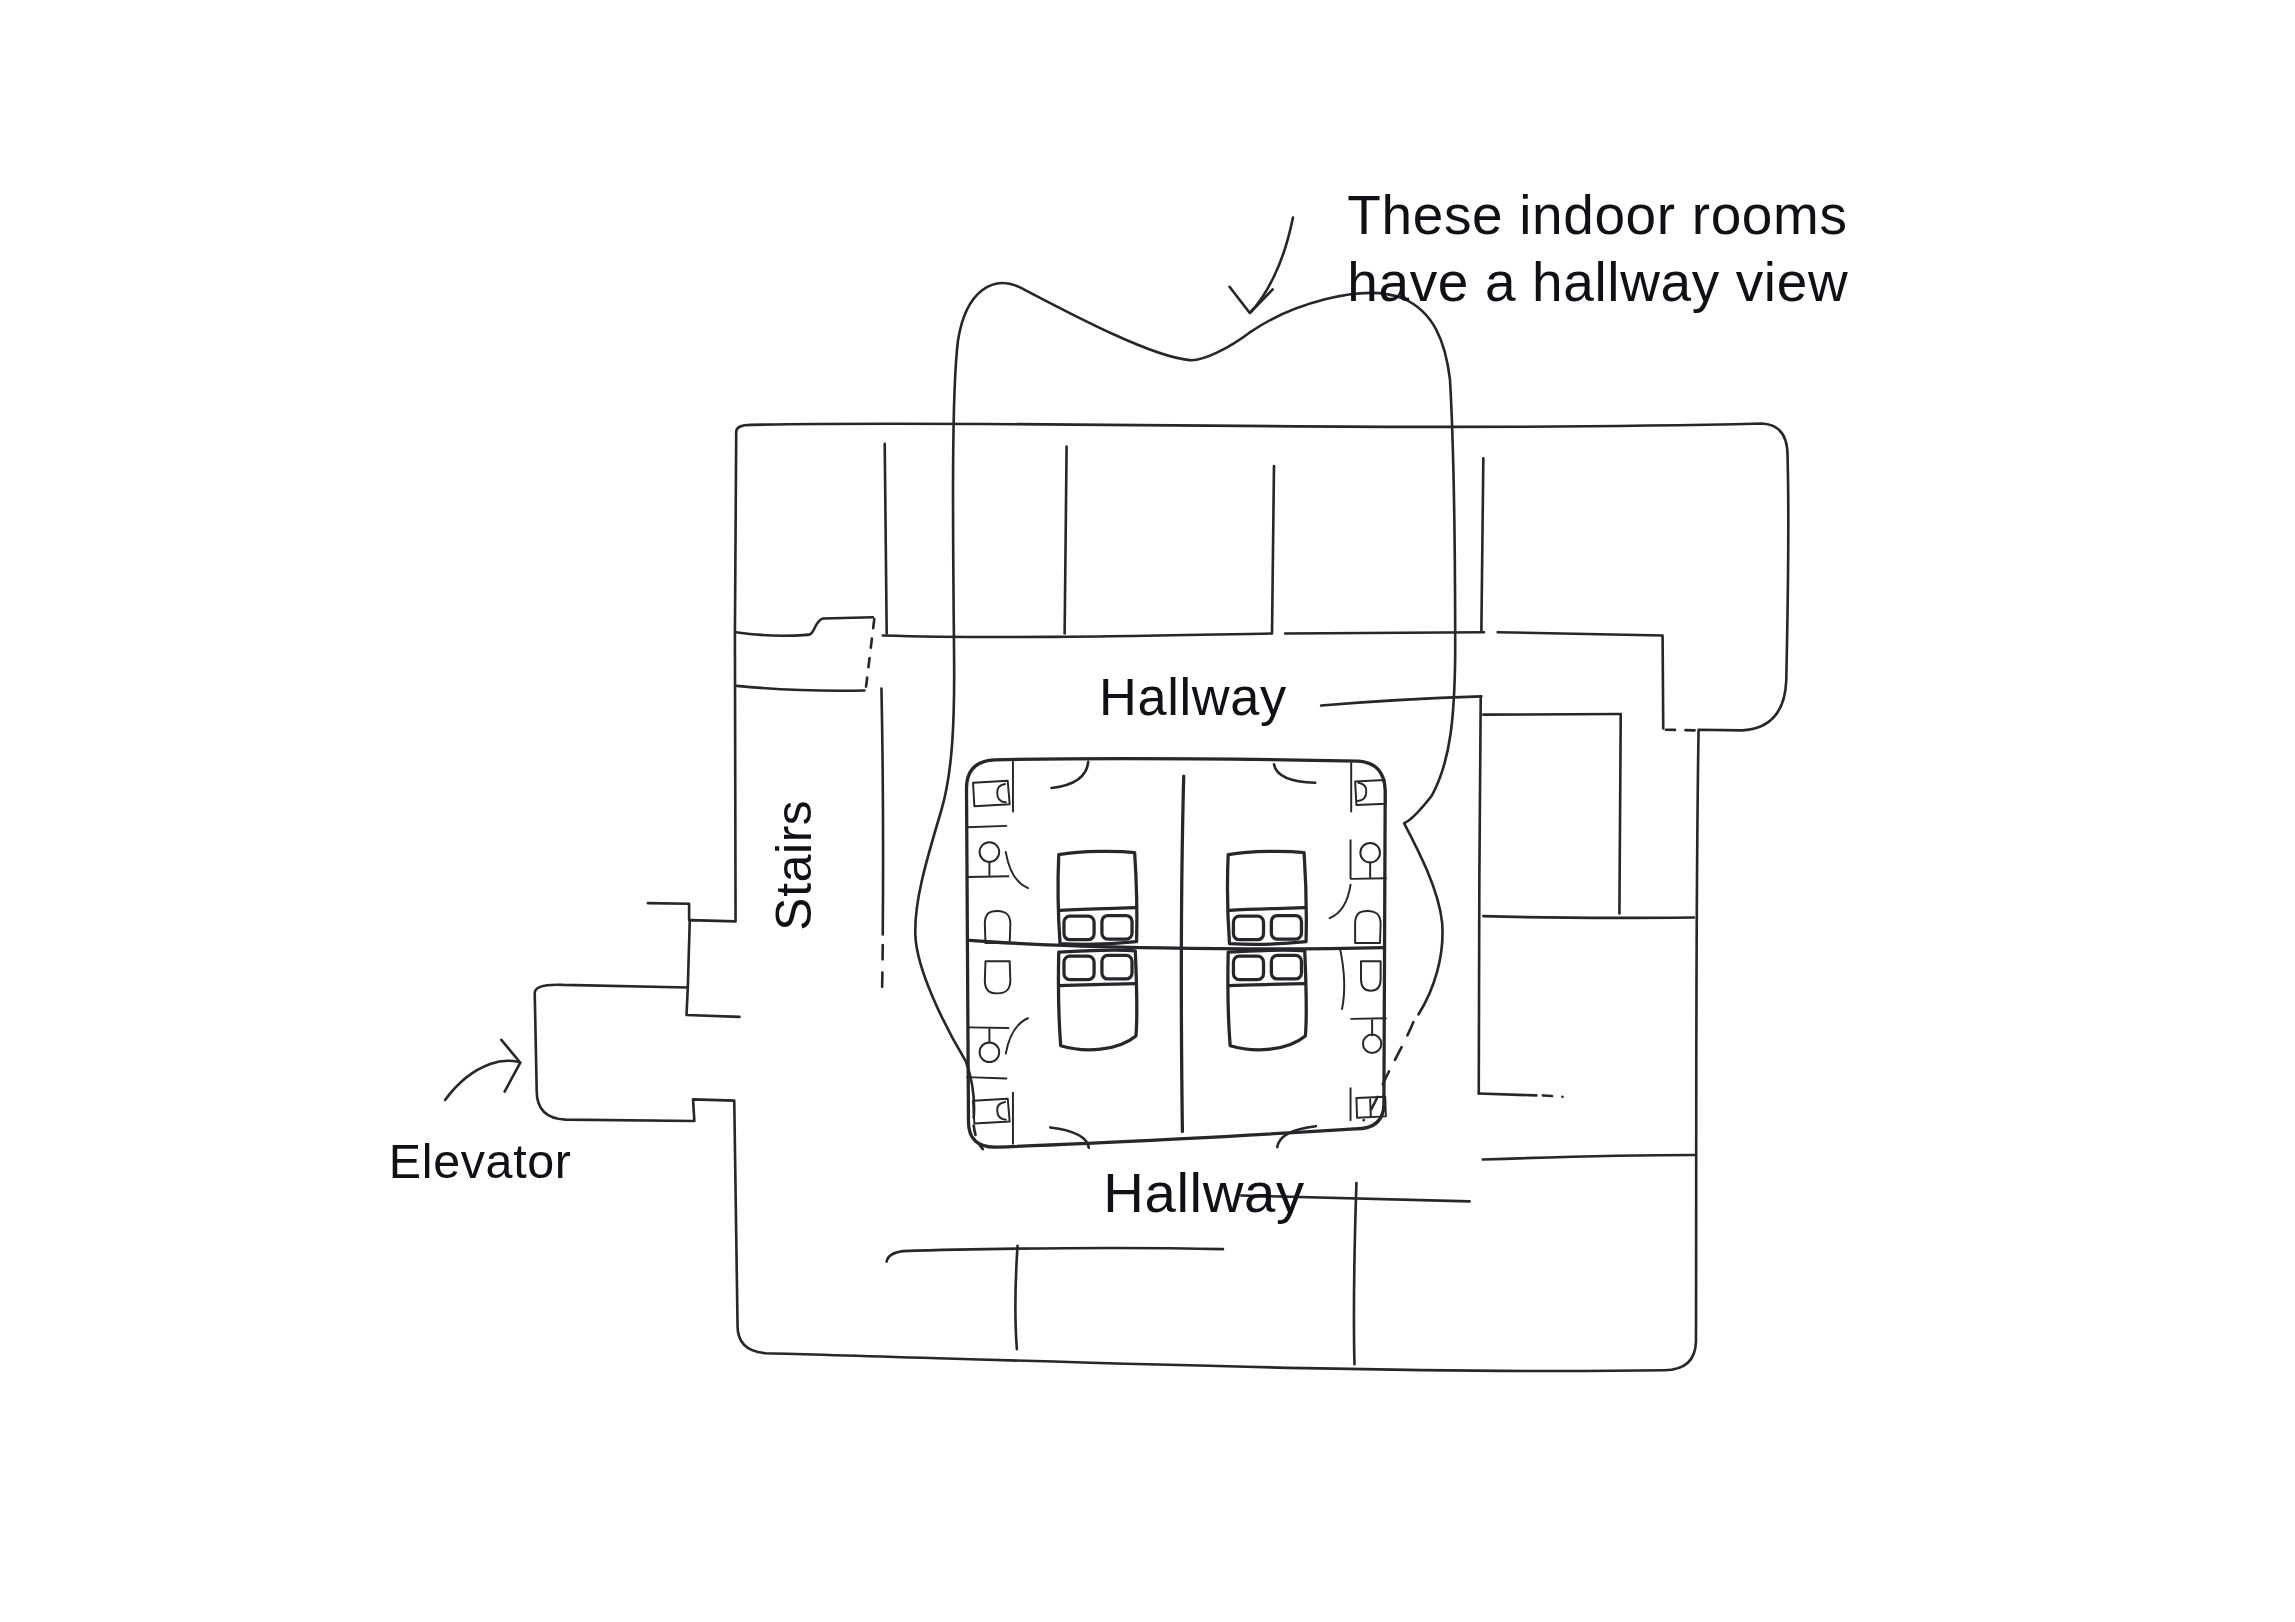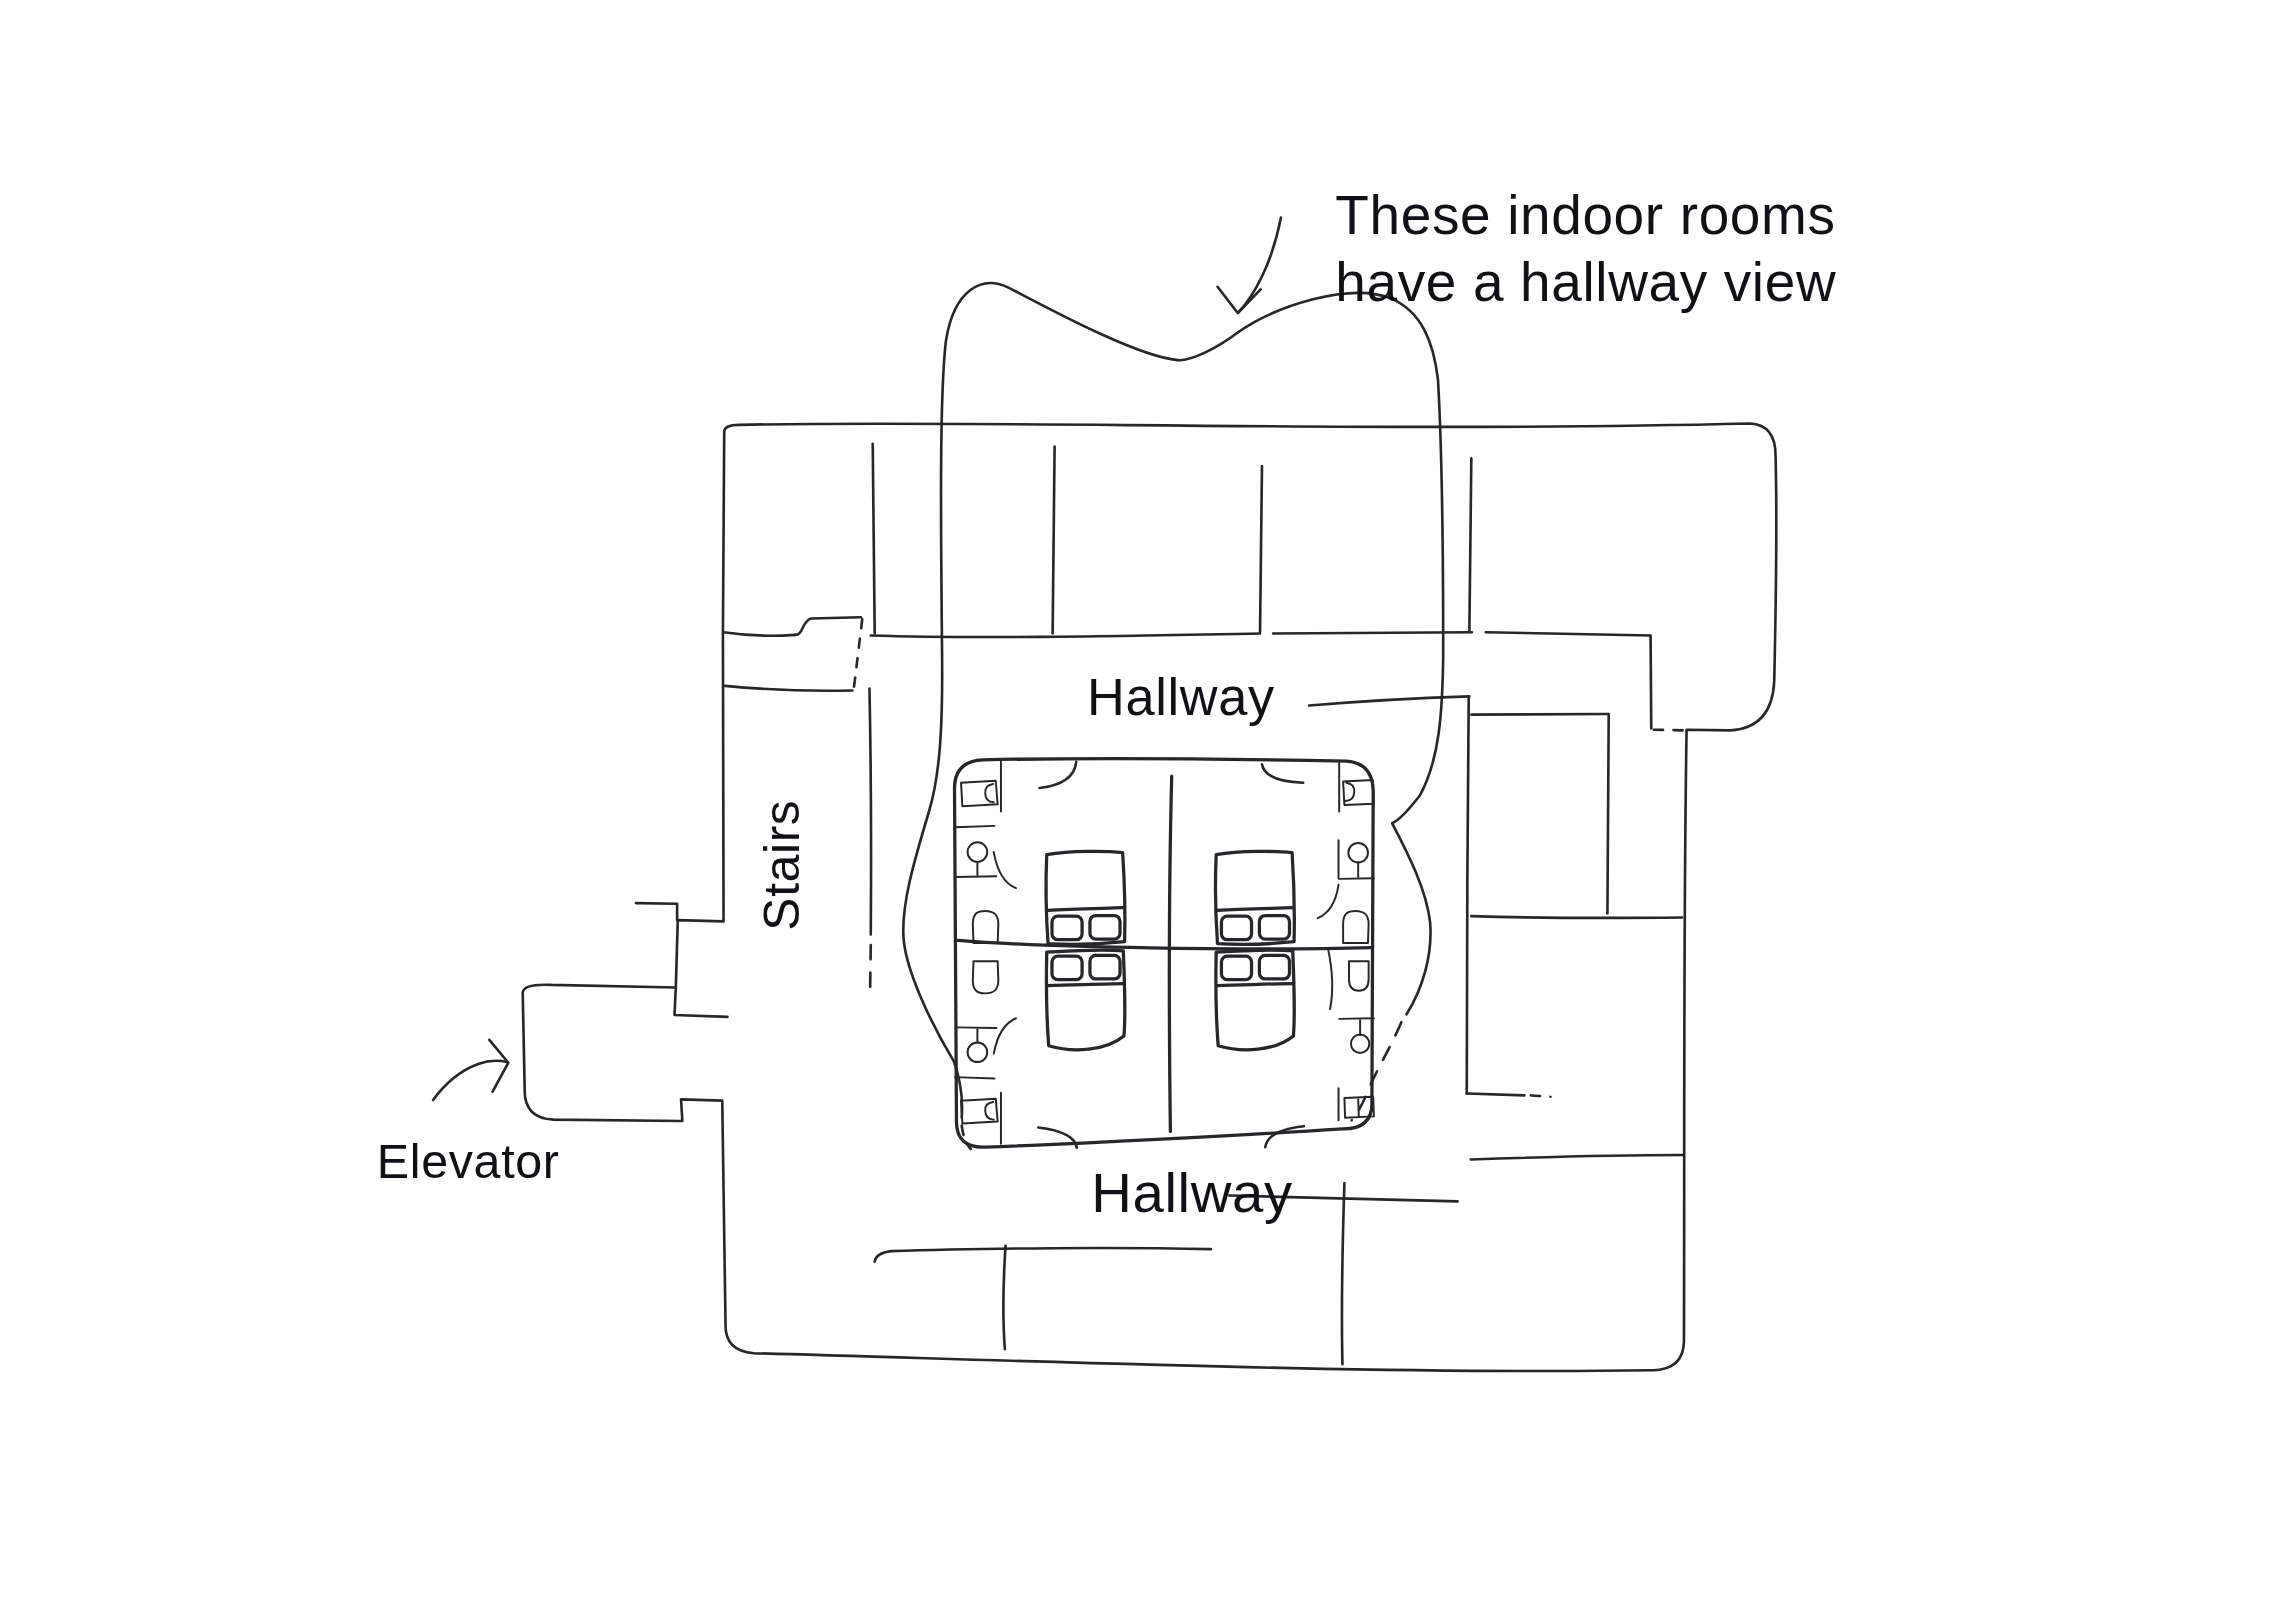--- a/index.html
+++ b/index.html
@@ -1,17 +1,17 @@
 <!DOCTYPE html>
 <html style="--ink: #26262b;font-size:10.5px"><head>
 <meta charset="utf-8">
 <style>
   html,body{margin:0;padding:0;background:#ffffff;}
   body{width:2295px;height:1623px;position:relative;font-family:"Liberation Sans",sans-serif;}
-  #stage{position:absolute;inset:0;}
+  #stage{position:absolute;inset:0;margin-left:12px;}
   svg{display:block;width:2295px;height:1623px;}
   .ink{stroke:var(--ink,#26262b);fill:none;stroke-width:4;stroke-linecap:round;stroke-linejoin:round;}
   .bold{stroke-width:5;}
   .thin{stroke-width:3;}
   .dash{stroke-dasharray:22 20;}
   .dash2{stroke-dasharray:14 16;}
   .lbl{fill:#101016;stroke:none;font-family:"Liberation Sans",sans-serif;letter-spacing:1px;}
   .lbl-note{font-size:84px;}
   .lbl-hall{font-size:80px;}
   .lbl-hall2{font-size:86px;}

